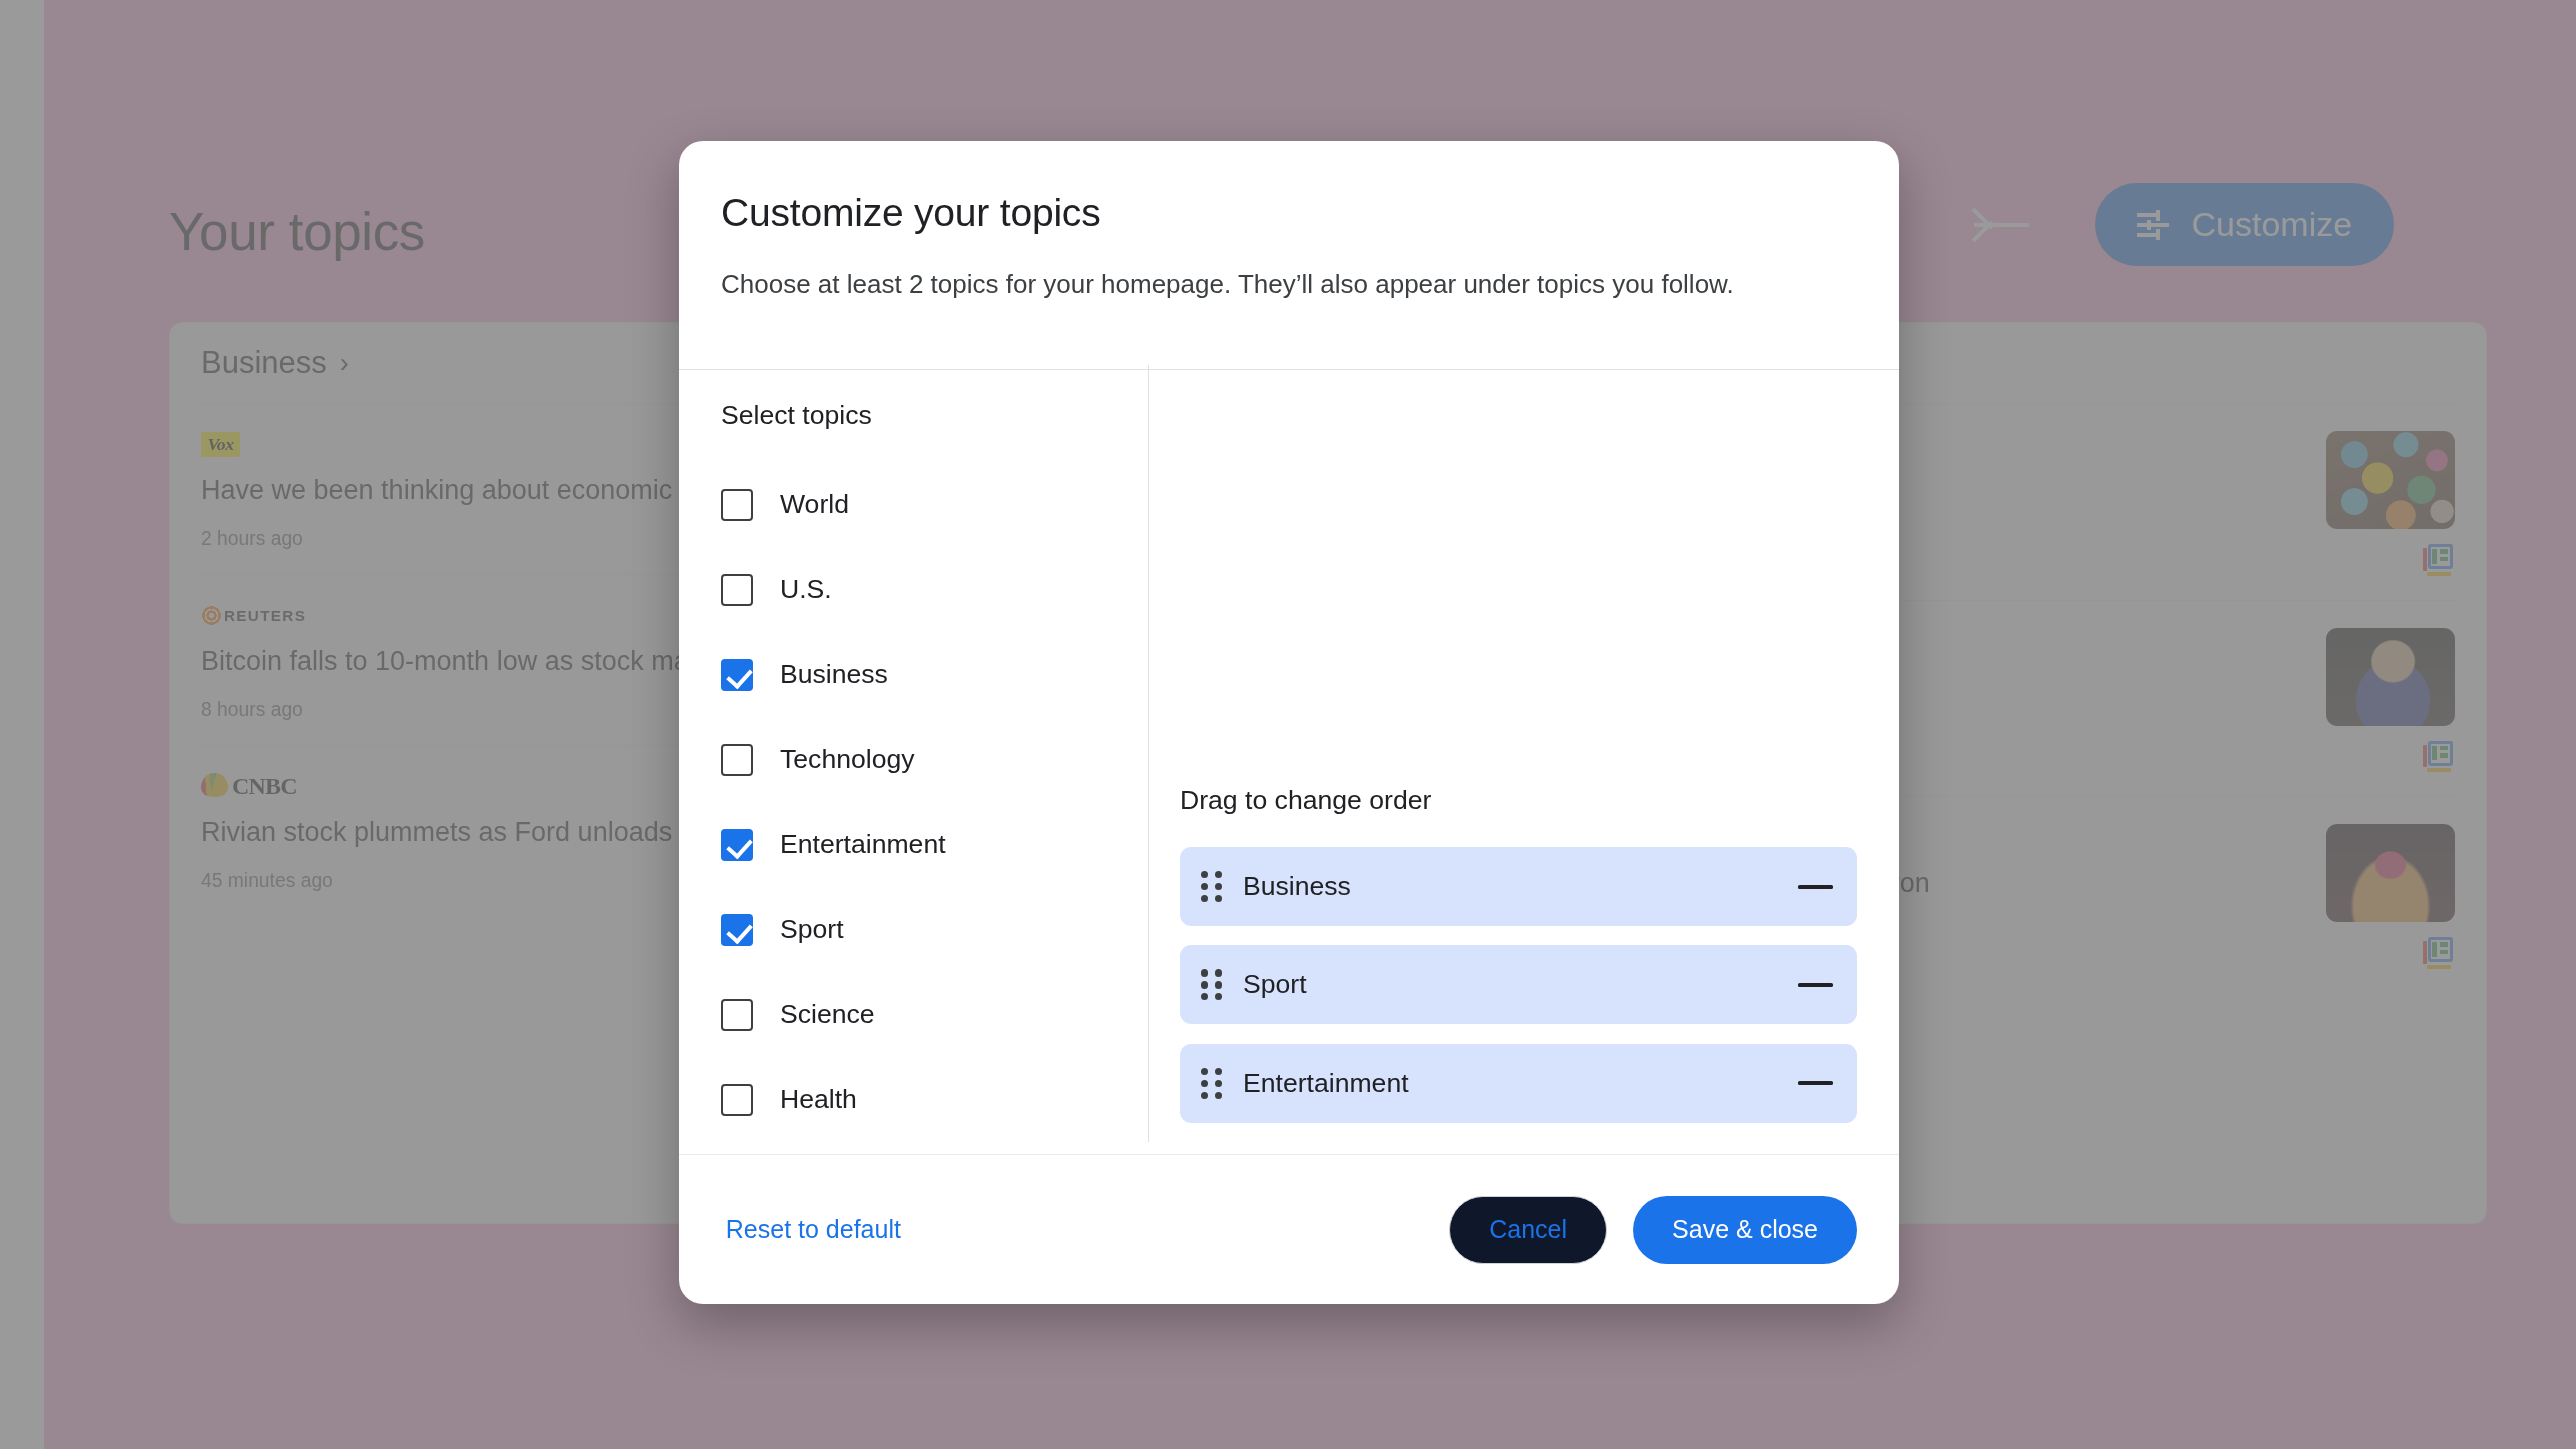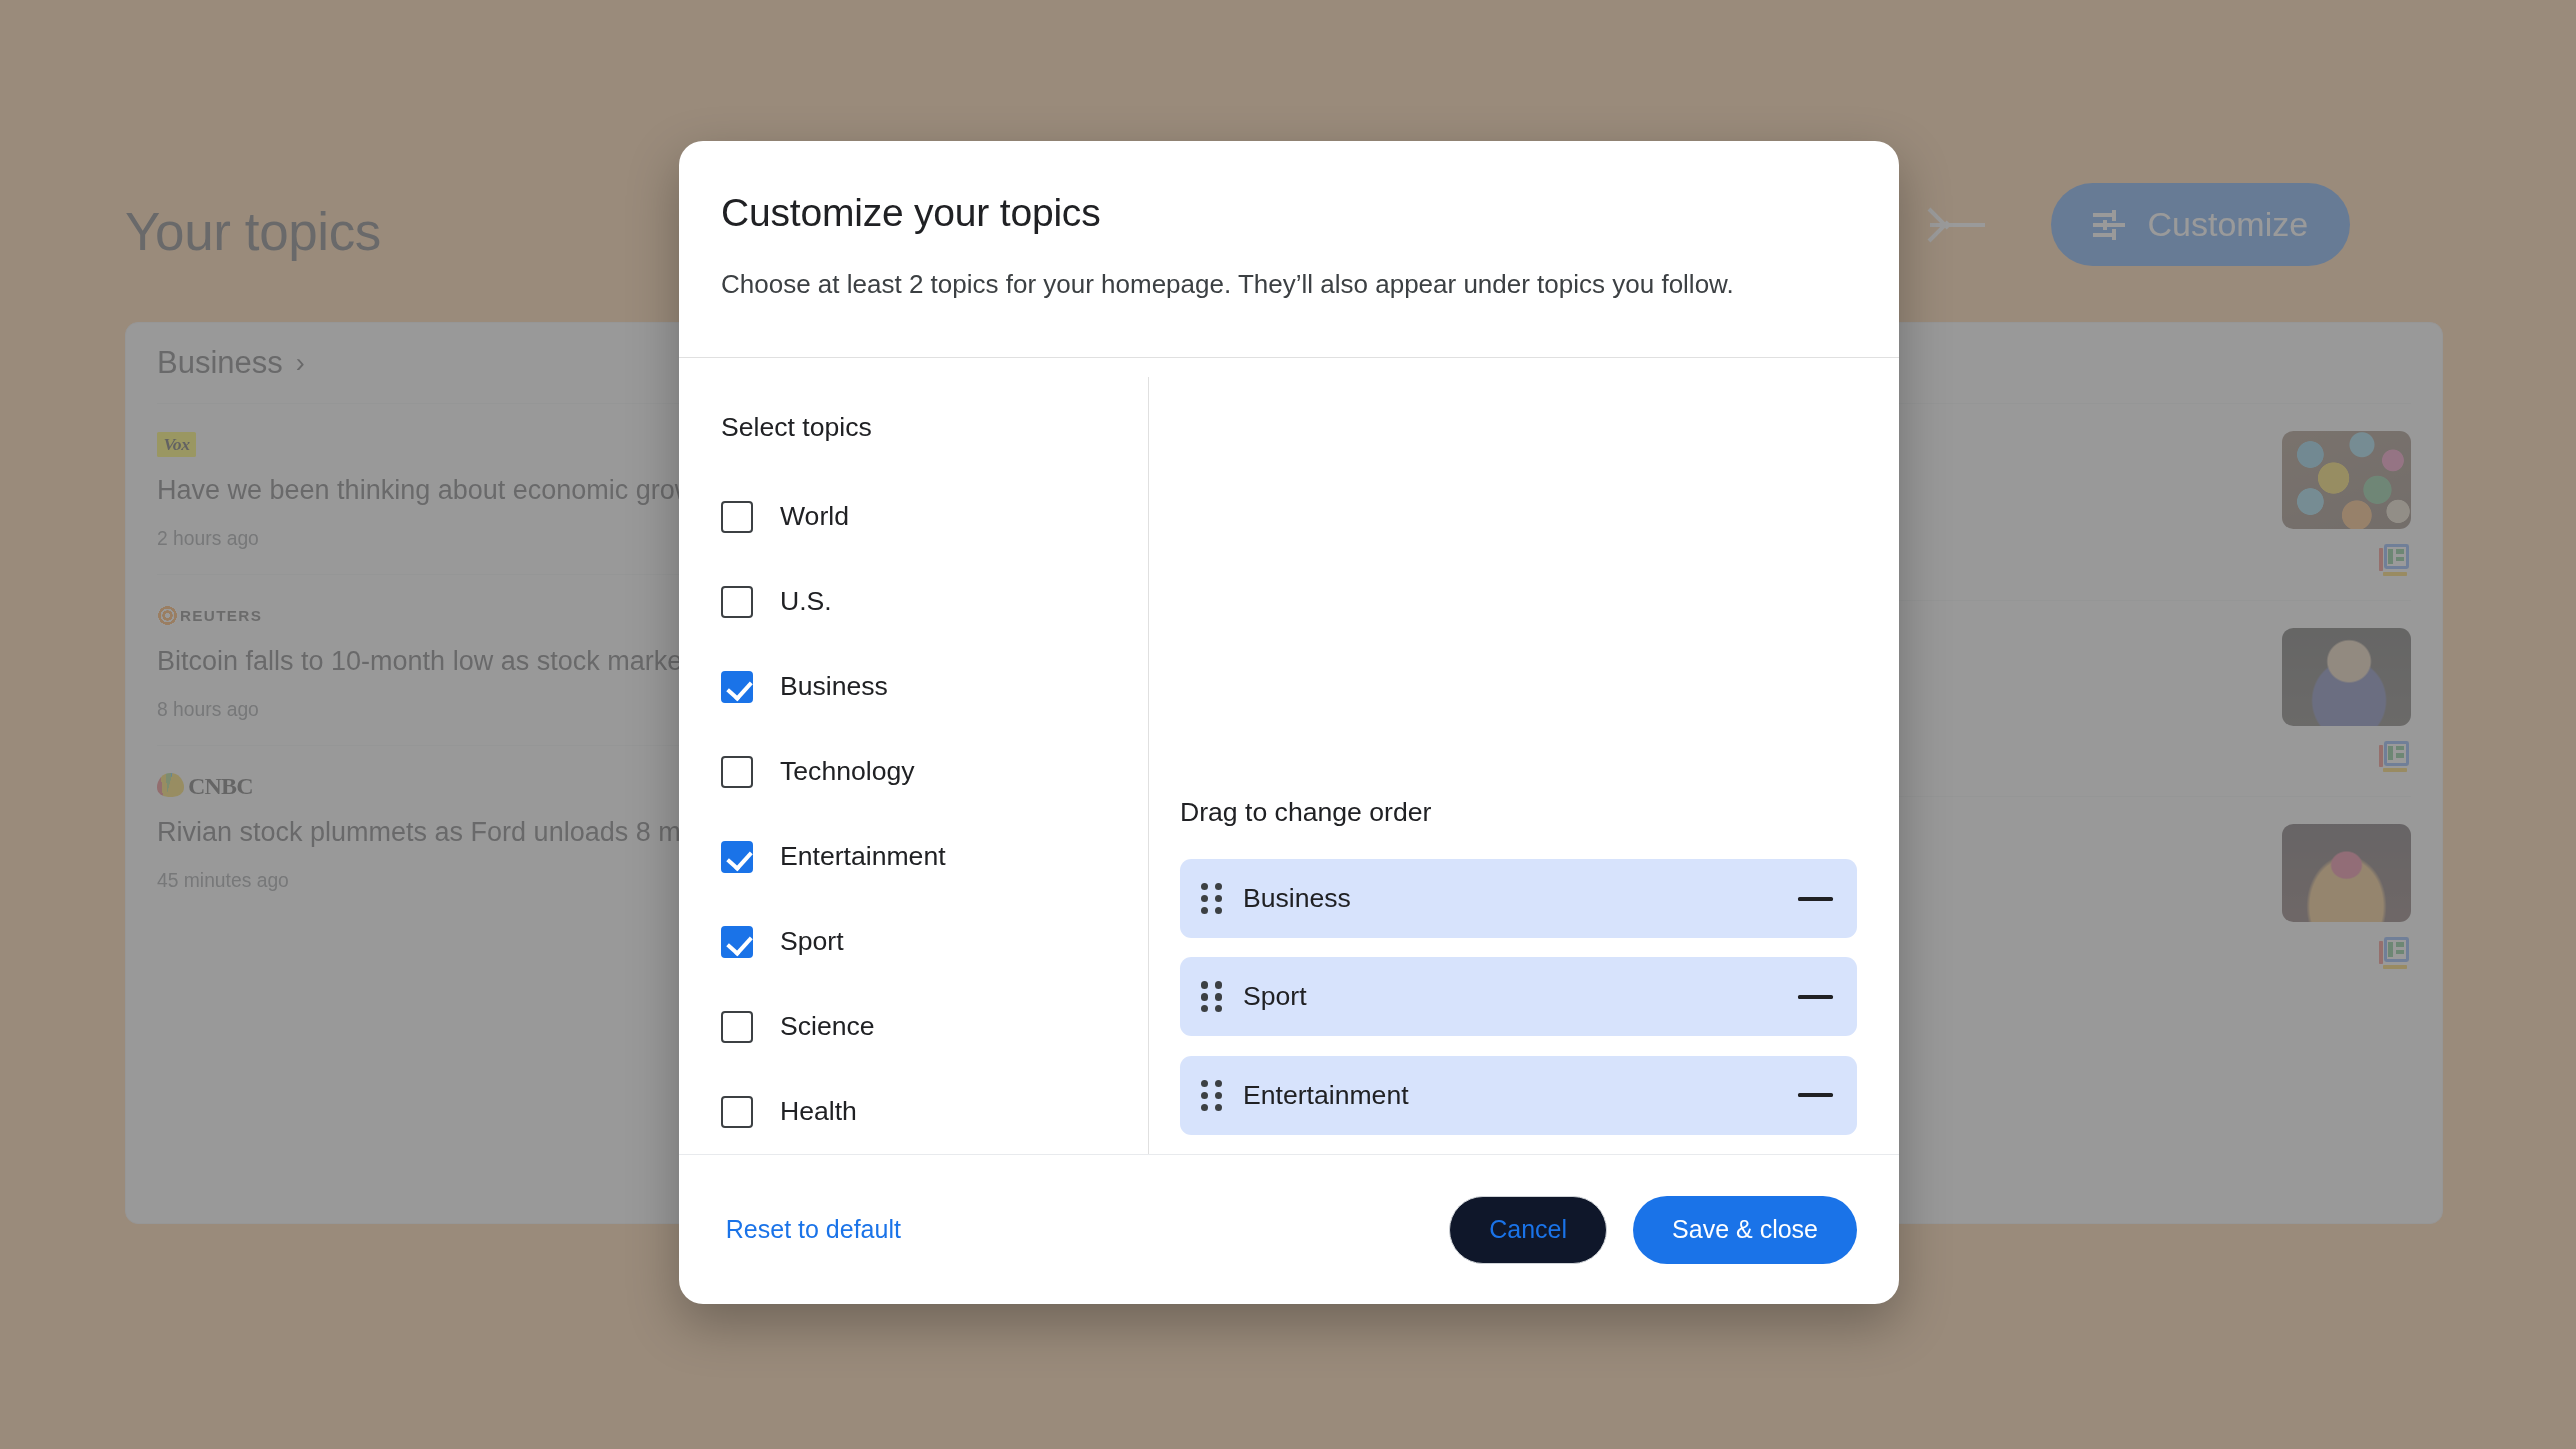--- a/index.html
+++ b/index.html
@@ -8,21 +8,22 @@
     overflow: hidden;
     font-family: "Liberation Sans", sans-serif;
     background: #ffffff;
   }
 
   
   #page-root { position: relative; width: 2576px; height: 1449px; background:#fff; }
 
   #bg-layer {
     position:absolute; inset:0;
-    background:#fdba74;
+    background:#f9a8d4;
+    margin-left:44px;
   }
 
   .bg-title {
     position:absolute; left:125px; top:205px;
     font-size:53px; font-weight:400; color:#202124;
     letter-spacing:-0.4px; line-height:1;
   }
 
   
   .cards-row {
@@ -146,21 +147,21 @@
     position:absolute; inset:0;
     background:#7d7d7d; opacity:0.78;
   }
 
   
   #dialog {
     position:absolute;
     left:679px; top:141px; width:1220px; height:1163px;
     background:#fff; border-radius:24px;
     box-shadow:0 19.3px 52px rgba(0,0,0,0.28);
-    display:flex; flex-direction:column;
+    display:flex; flex-direction:column;gap:12px;
   }
   .dlg-head { padding:50px 42px 0 42px; }
   .dlg-title { font-size:39px; color:#202124; font-weight:400; letter-spacing:-0.2px; }
   .dlg-sub { margin-top:32px; font-size:26px; color:#3c4043; line-height:1.35; }
 
   .dlg-body {
     margin-top:55px;
     border-top:0.8px solid #e0e0e0;
     display:flex; flex:1 1 auto; min-height:0;align-items:flex-end;
   }

